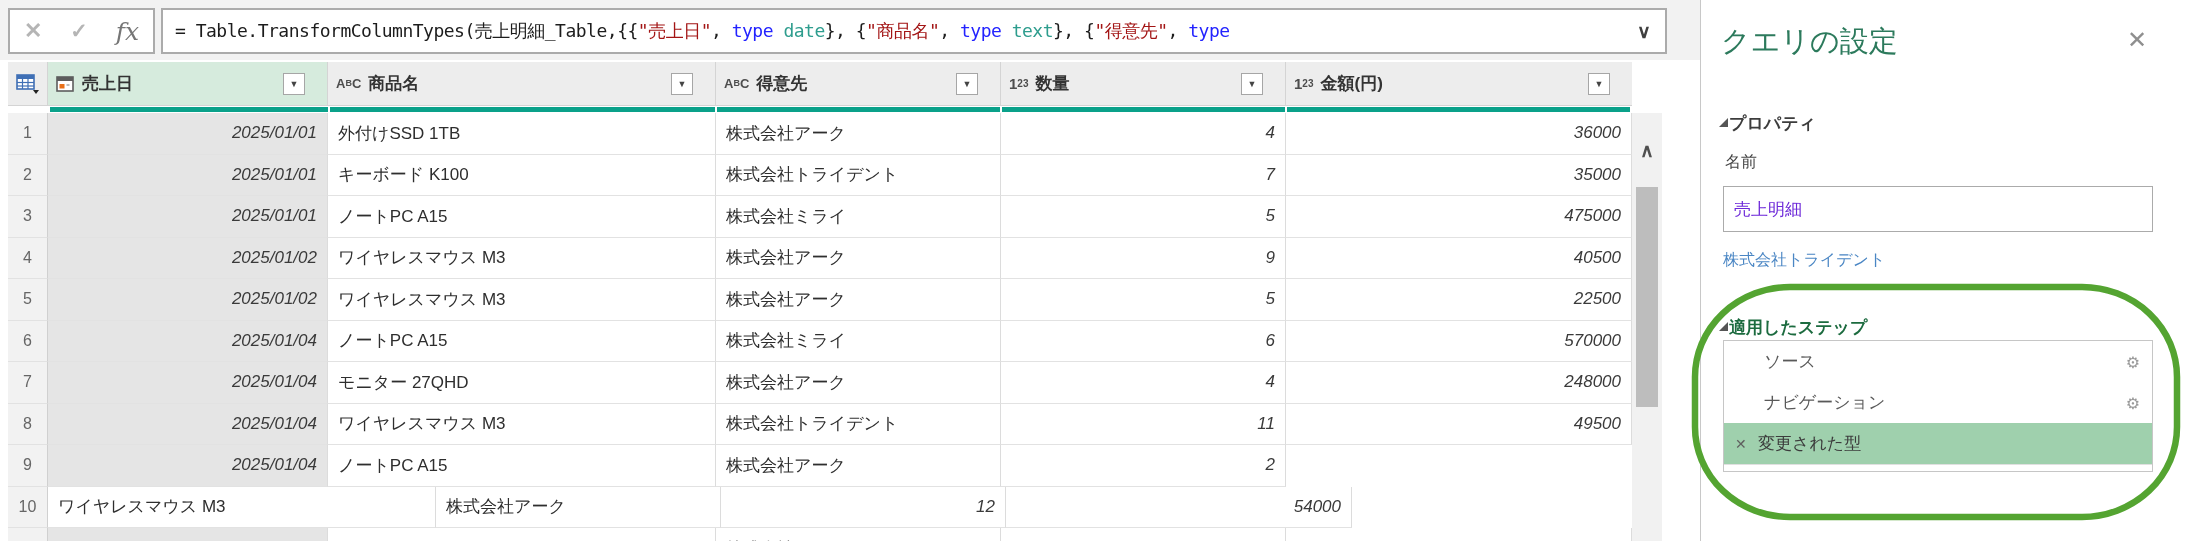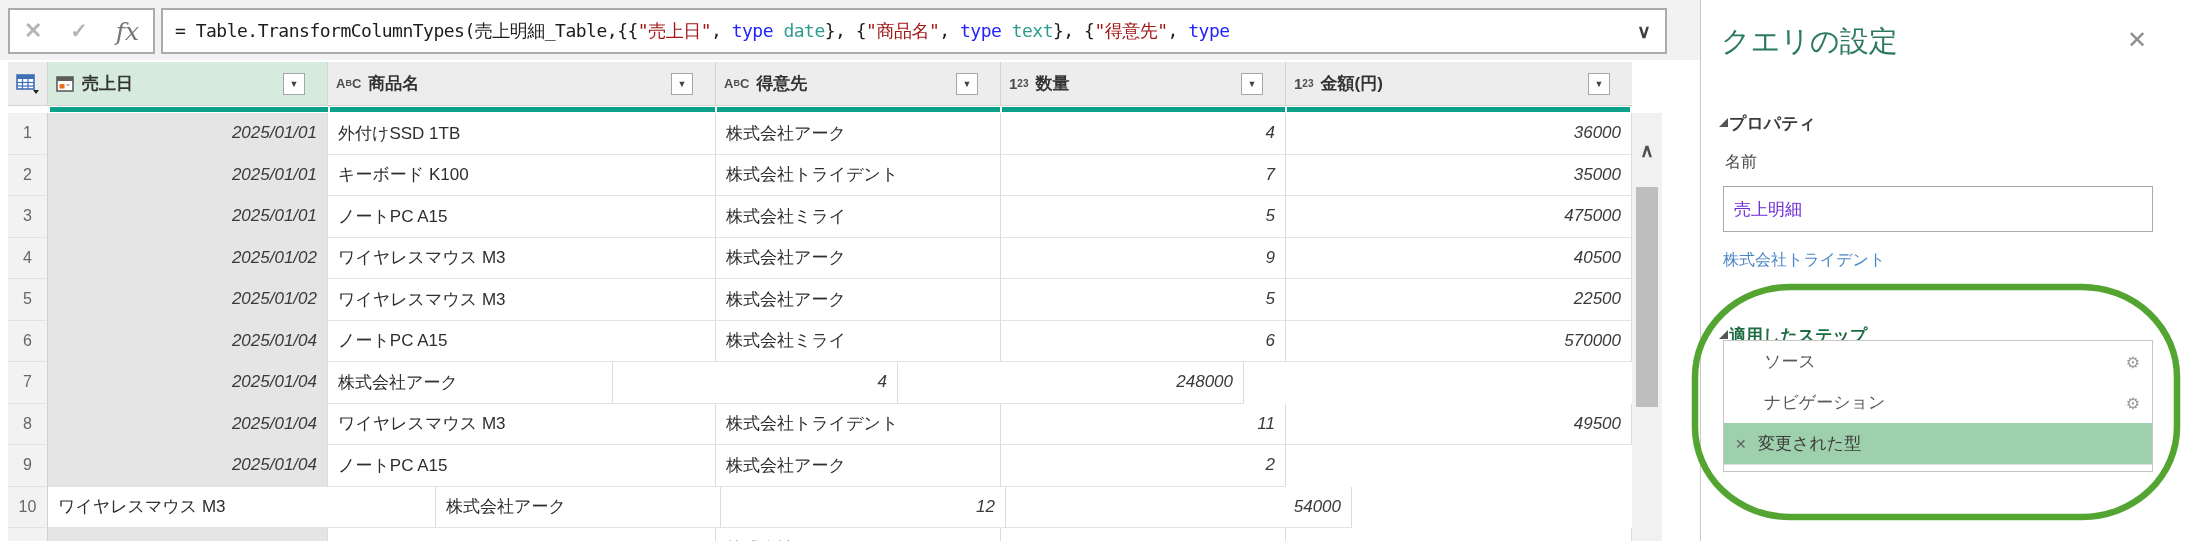--- a/index.html
+++ b/index.html
@@ -80,21 +80,21 @@
   .vscroll { position:absolute; left:1632px; top:113px; width:30px; height:428px; background:#f1f1f1; }
   .vscroll .up { position:absolute; top:26px; left:0; width:30px; text-align:center; color:#4f4f4f; font-size:19px; font-weight:bold; }
   .vscroll .thumb { position:absolute; top:74px; left:4px; width:22px; height:220px; background:#bdbdbd; }
 
   
   .panel { position:absolute; left:1700px; top:0; width:497px; height:541px; background:#fff; border-left:1px solid #c8c8c8; }
   .panel-title { position:absolute; left:20px; top:22px; font-size:29px; color:#2c7a5c; }
   .panel-close { position:absolute; right:50px; top:26px; font-size:24px; color:#8f8f8f; cursor:pointer; }
   .sec-header { position:absolute; left:18px; display:flex; align-items:center; gap:1px; font-weight:bold; font-size:17px; }
   .sec-props { top:112px; color:#3c3c3c; }
-  .sec-steps { top:324px; color:#1c6b3f; }
+  .sec-steps { top:316px; color:#1c6b3f; }
   .tri { width:0; height:0; border-left:9px solid transparent; border-bottom:9px solid #555; transform:translateY(-1px); }
   .name-label { position:absolute; left:24px; top:152px; font-size:16px; color:#444; }
   .name-input {
     position:absolute; left:22px; top:186px; width:430px; height:46px; border:1px solid #ababab;
     font-family:"Liberation Sans", sans-serif; font-size:17px; color:#6d28d9; padding:15px 10px; background:#fff;
   }
   .all-props { position:absolute; left:22px; top:250px; font-size:16px; color:#4a86c4; cursor:pointer; }
   .steps-box { position:absolute; left:22px; top:340px; width:430px; height:132px; border:1px solid #c6c6c6; background:#fff; overflow:hidden; }
   .step { height:41px; display:flex; align-items:center; padding-left:40px; position:relative; font-size:17px; color:#595959; }
   .step.sel { background:#9fd0ad; color:#3c3c3c; padding-left:34px; }
@@ -231,20 +231,21 @@
     <div class="cell datec c1">2025/01/04</div>
     <div class="cell c2">ノートPC A15</div>
     <div class="cell c3">株式会社ミライ</div>
     <div class="cell numc c4">6</div>
     <div class="cell numc c5">570000</div>
   </div>
 
   <div class="row">
     <div class="cell gut c-gut">7</div>
     <div class="cell datec c1">2025/01/04</div>
+    <div class="cell c2">モニター 27QHD</div>
     <div class="cell c3">株式会社アーク</div>
     <div class="cell numc c4">4</div>
     <div class="cell numc c5">248000</div>
   </div>
 
   <div class="row">
     <div class="cell gut c-gut">8</div>
     <div class="cell datec c1">2025/01/04</div>
     <div class="cell c2">ワイヤレスマウス M3</div>
     <div class="cell c3">株式会社トライデント</div>

